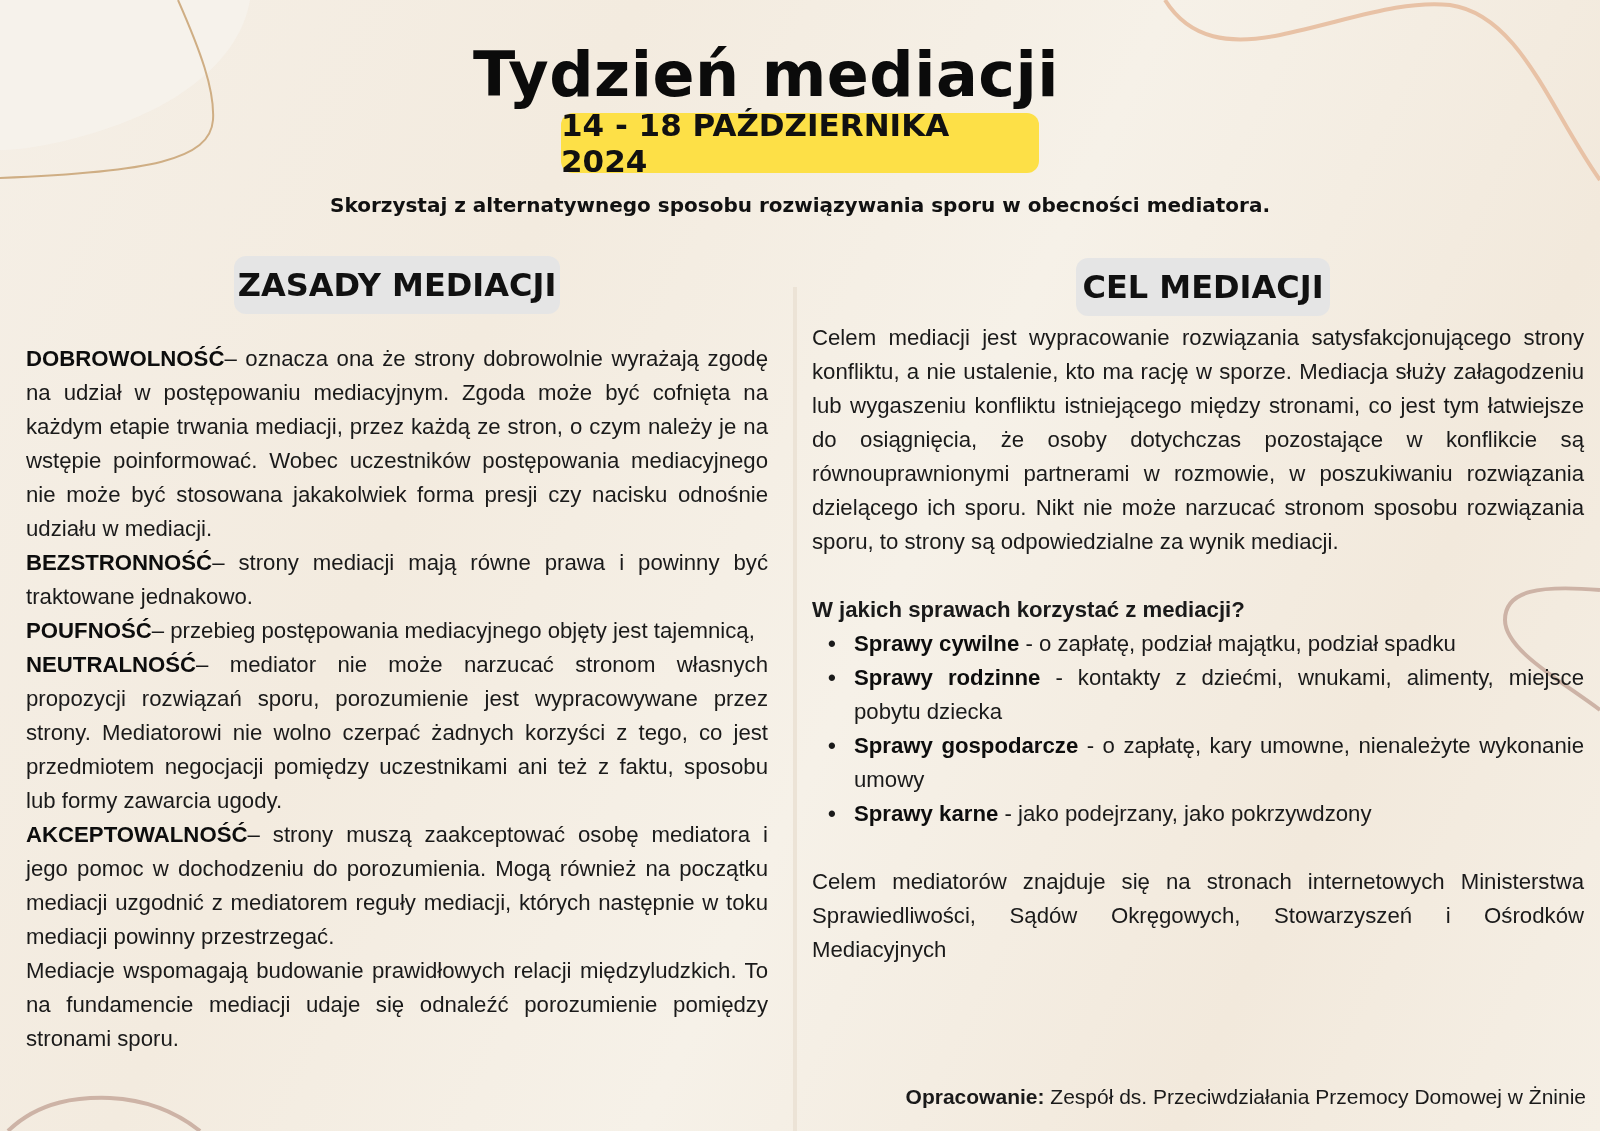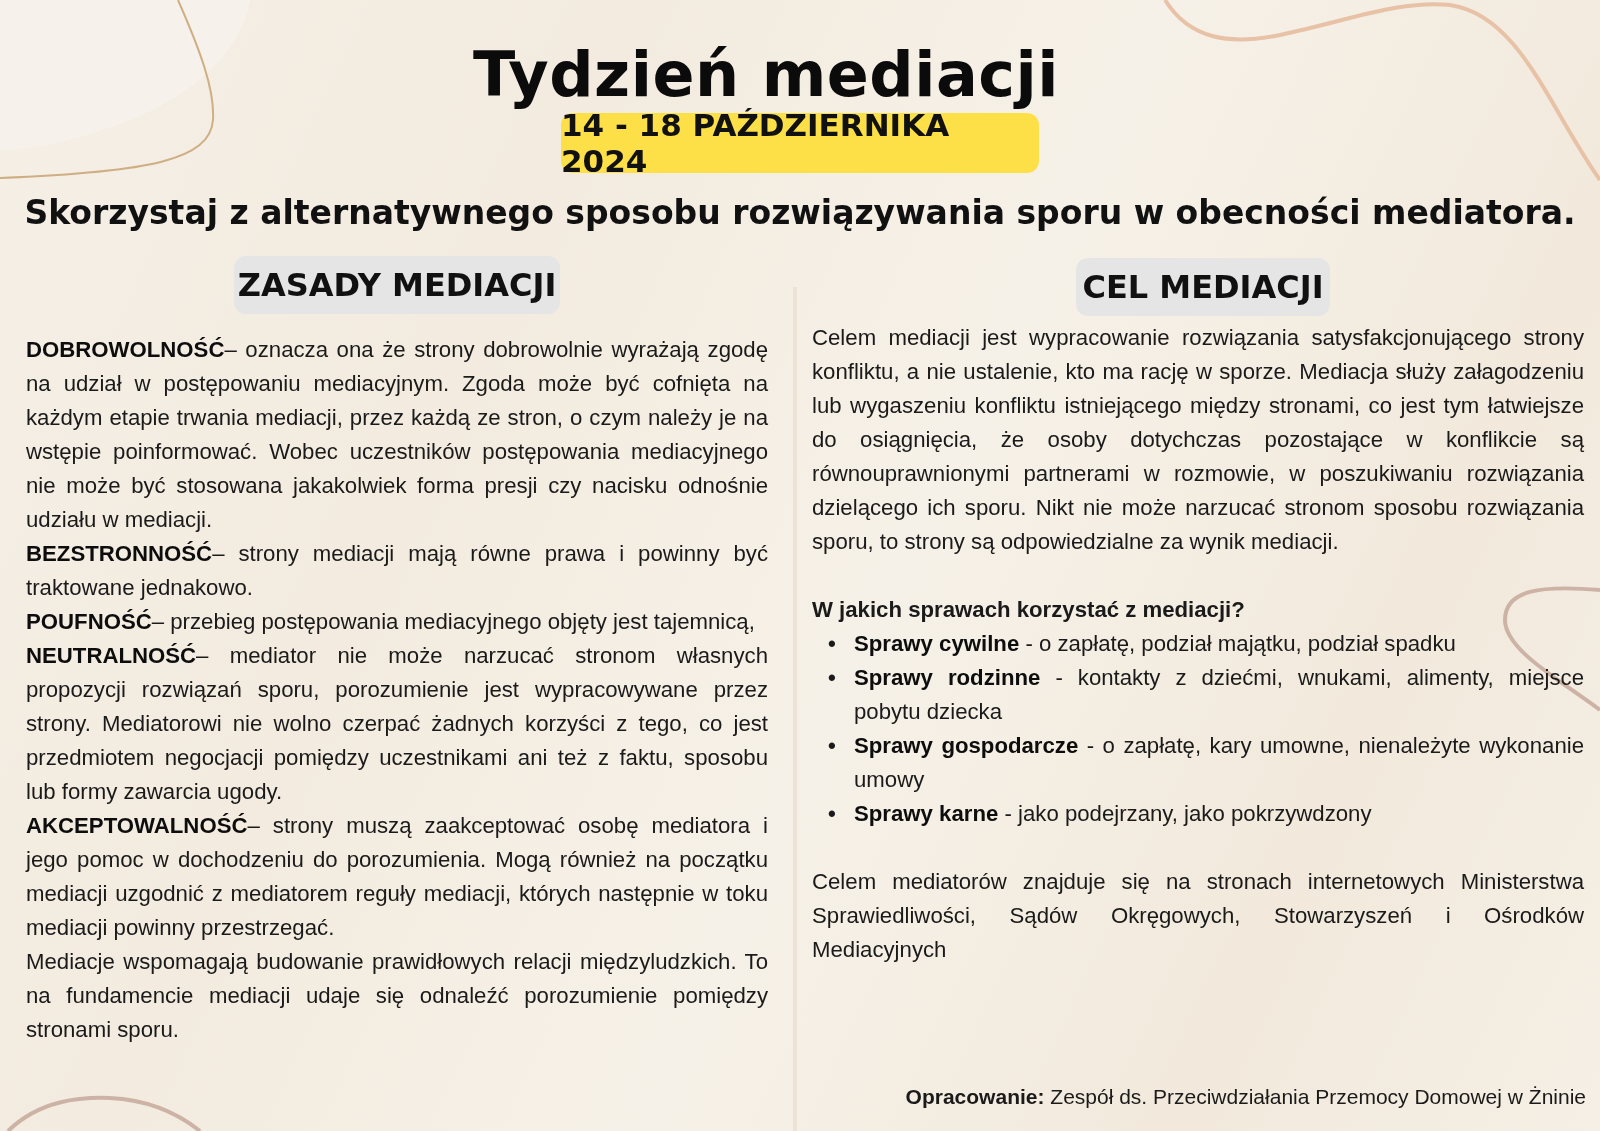--- a/index.html
+++ b/index.html
@@ -14,32 +14,32 @@
       font-family: "DejaVu Sans", sans-serif; font-weight: bold; font-size: 62px; letter-spacing: 0.5px; color: #0b0b0b;
     }
     .date-pill {
       position: absolute; top: 113px; left: 561px; width: 478px; height: 60px;
       background: #fde047; border-radius: 12px;
       display: flex; align-items: center; justify-content: center;
       font-family: "DejaVu Sans", sans-serif; font-weight: bold; font-size: 31px; color: #111;
     }
     .subtitle {
       position: absolute; top: 193px; left: 0; width: 1600px; text-align: center;
-      font-family: "DejaVu Sans", sans-serif; font-weight: bold; font-size: 33px; color: #111;
+      font-family: "DejaVu Sans", sans-serif; font-weight: bold; font-size: 20px; color: #111;
     }
     .section-head {
       position: absolute; height: 58px; background: #e5e5e5; border-radius: 12px;
       display: flex; align-items: center; justify-content: center;
       font-family: "DejaVu Sans", sans-serif; font-weight: bold; font-size: 32px; color: #111;
     }
     #head-left { top: 256px; left: 234px; width: 326px; }
     #head-right { top: 258px; left: 1076px; width: 254px; }
     .divider { position: absolute; left: 793px; top: 287px; width: 4px; height: 844px; background: #ece3d6; }
     .col { position: absolute; font-size: 22.2px; line-height: 34px; text-align: justify; color: #1a1a1a; }
-    #col-left { left: 26px; top: 333px; width: 742px; }
+    #col-left { left: 26px; top: 342px; width: 742px; }
     #col-right { left: 812px; top: 321px; width: 772px; }
     .col p { margin: 0; }
     .col b { font-weight: bold; color: #0d0d0d; }
     .q { margin-top: 34px !important; font-weight: bold; }
     ul.cases { margin: 0; padding-left: 42px; list-style: none; }
     ul.cases li { position: relative; }
     ul.cases li::before { content: "•"; position: absolute; left: -26px; font-weight: bold; }
     .wykaz { margin-top: 34px !important; }
     .credit { position: absolute; right: 14px; top: 1085px; font-size: 21px; color: #1a1a1a; }
   </style>

